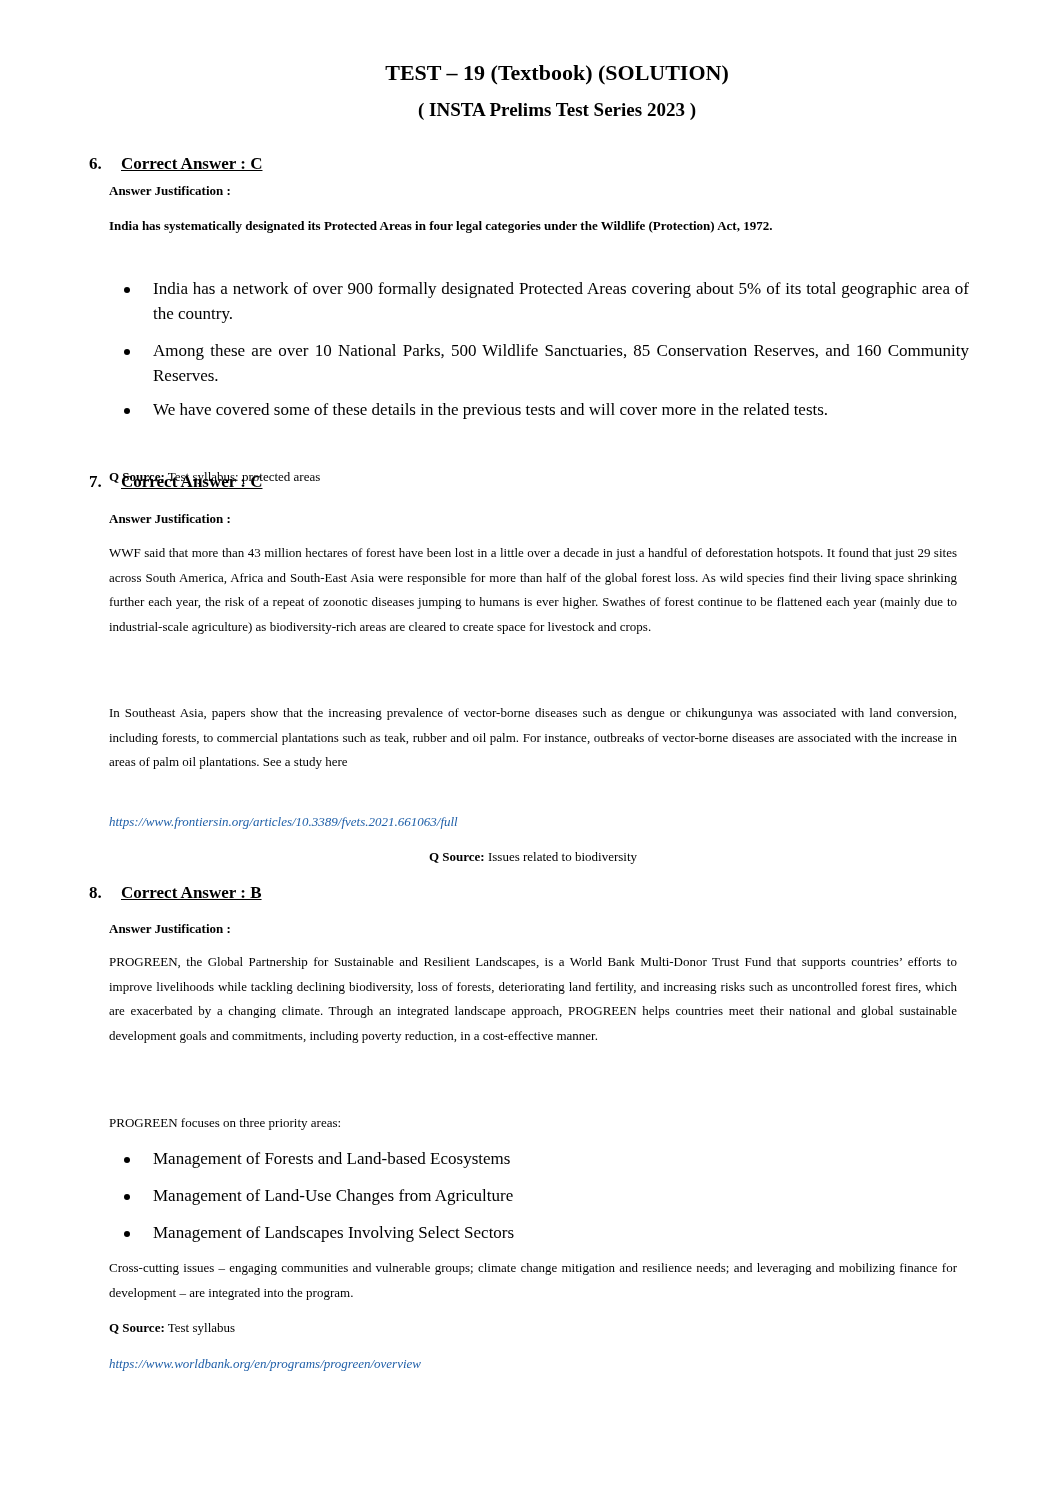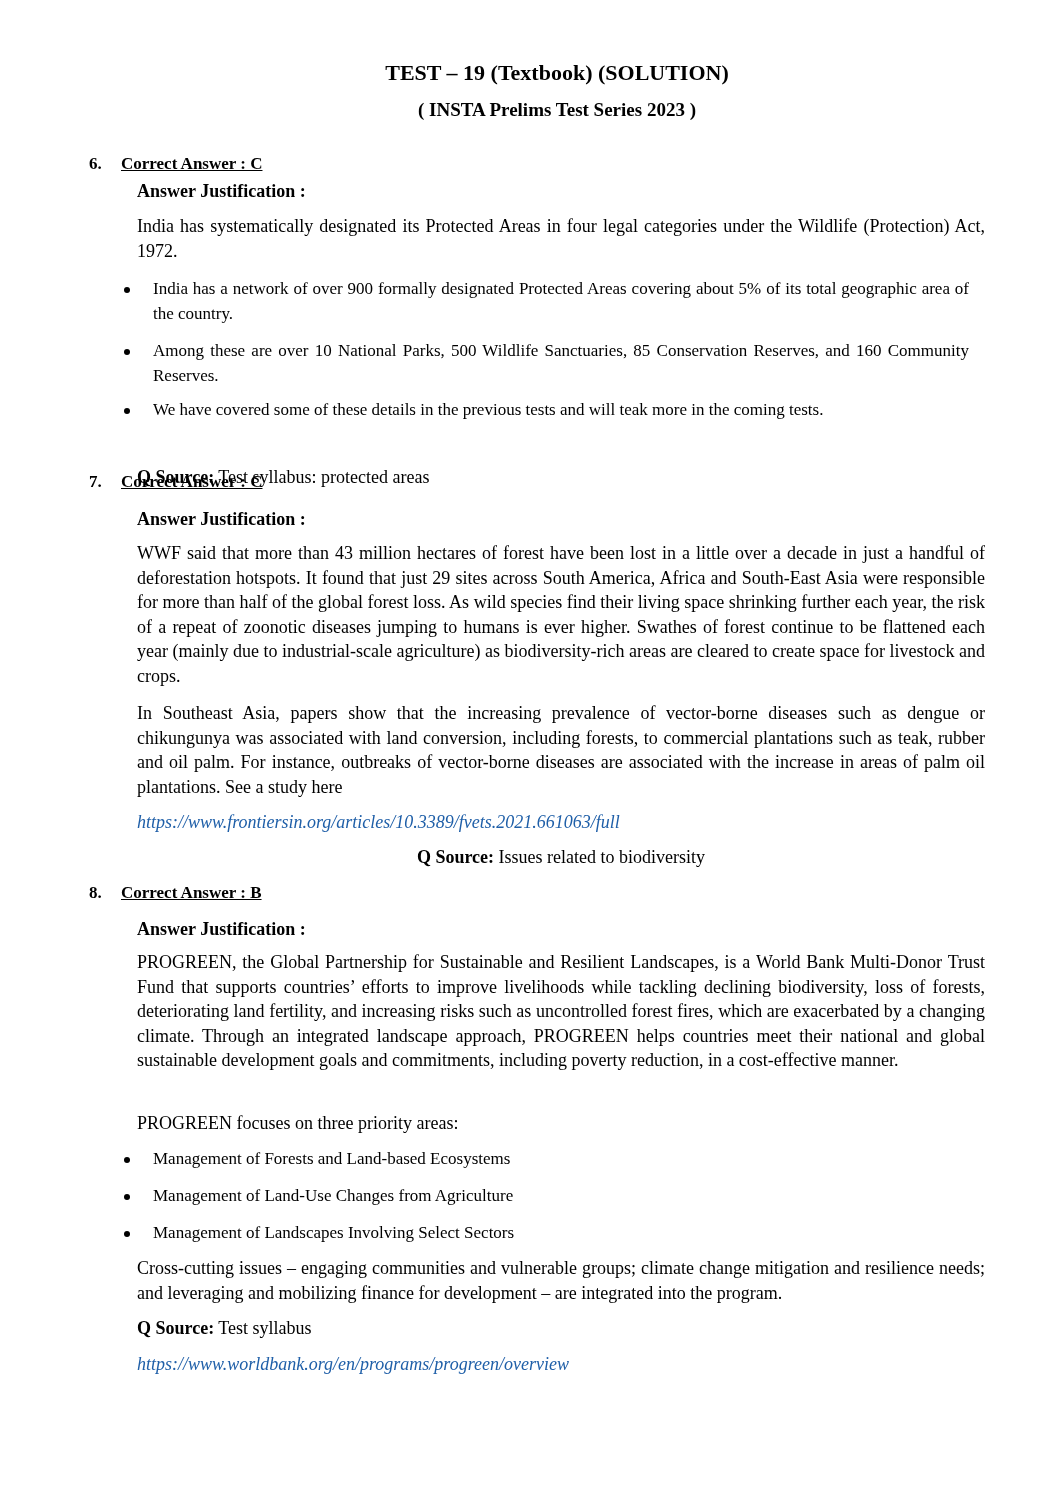--- a/index.html
+++ b/index.html
@@ -6,21 +6,21 @@
     body { width: 1058px; height: 1497px; position: relative; overflow: hidden;
            font-family: "Liberation Serif", "DejaVu Serif", serif; color: #000; }
     .page { position: absolute; left: 0; top: 0; width: 1058px; height: 1497px; }
     .title { position: absolute; left: 0; width: 1058px; text-align: center; font-weight: bold; }
     .t1 { top: 60px; font-size: 22px; padding-left: 28px; }
     .t2 { top: 99px; font-size: 19px; padding-left: 28px; }
     .q { position: absolute; left: 89px; width: 880px; }
     .qhead { font-weight: bold; font-size: 17px; line-height: 22px; position: relative; height: 22px; }
     .qnum { position: absolute; left: 0; top: 0; }
     .qlabel { position: absolute; left: 32px; top: 0; text-decoration: underline; }
-    .blk { position: absolute; left: 48px; width: 848px; font-size: 18px; line-height: 24.5px; }
+    .blk { position: absolute; left: 20px; width: 848px; font-size: 13px; line-height: 24.5px; }
     .just { text-align: justify; text-align-last: left; }
     .bold { font-weight: bold; }
     .bullet { position: absolute; left: 32px; width: 848px; font-size: 17px; line-height: 24.5px; }
     .bullet .dot { position: absolute; left: 0; top: 0; width: 20px; }
     .bullet .dot::before { content: ""; position: absolute; left: 3px; top: 10px; width: 6px; height: 6px; border-radius: 50%; background: #000; }
     .bullet .btxt { position: absolute; left: 32px; width: 816px; text-align: justify; text-align-last: left; }
     a.link { color: #1f5fa8; text-decoration: none; font-style: italic; }
   </style>
 </head>
 <body>
@@ -29,32 +29,32 @@
 
   <div class="title t1">TEST – 19 (Textbook) (SOLUTION)</div>
   <div class="title t2">( INSTA Prelims Test Series 2023 )</div>
 
   <div class="q" style="top:153px;">
     <div class="qhead">
       <span class="qnum">6.</span>
       <span class="qlabel">Correct Answer : C</span>
     </div>
     <div class="blk bold" style="top:26px;">Answer Justification :</div>
-    <div class="blk just" style="top:61px;">India has systematically designated its Protected Areas in four legal categories under the Wildlife (Protection) Act, 1972.</div>
+    <div class="blk just" style="top:61px;font-weight:bold;">India has systematically designated its Protected Areas in four legal categories under the Wildlife (Protection) Act, 1972.</div>
     <div class="bullet" style="top:124px;">
       <span class="dot"></span>
       <span class="btxt">India has a network of over 900 formally designated Protected Areas covering about 5% of its total geographic area of the country.</span>
     </div>
     <div class="bullet" style="top:186px;">
       <span class="dot"></span>
       <span class="btxt">Among these are over 10 National Parks, 500 Wildlife Sanctuaries, 85 Conservation Reserves, and 160 Community Reserves.</span>
     </div>
     <div class="bullet" style="top:245px;">
       <span class="dot"></span>
-      <span class="btxt">We have covered some of these details in the previous tests and will teak more in the coming tests.</span>
+      <span class="btxt">We have covered some of these details in the previous tests and will cover more in the related tests.</span>
     </div>
     <div class="blk" style="top:282px;margin-top:30px;">
       <span class="bold">Q Source:</span><span> Test syllabus: protected areas</span>
     </div>
   </div>
 
   <div class="q" style="top:471px;">
     <div class="qhead">
       <span class="qnum">7.</span>
       <span class="qlabel">Correct Answer : C</span>

